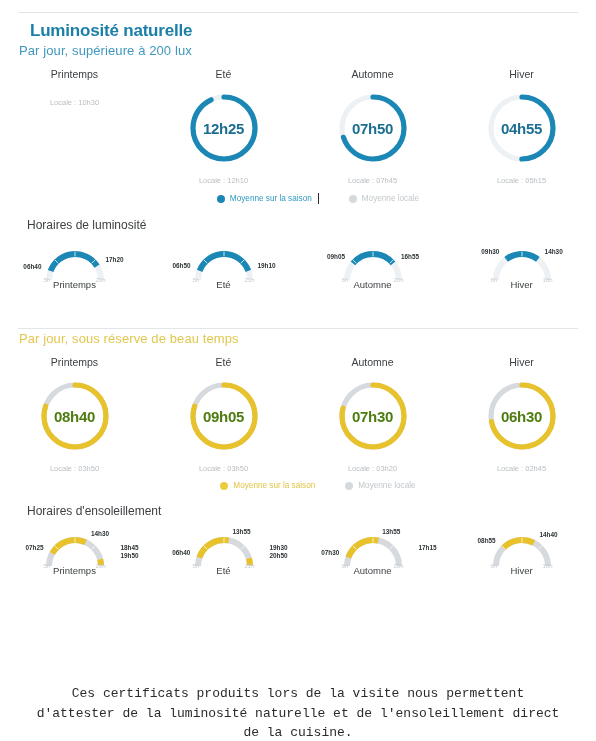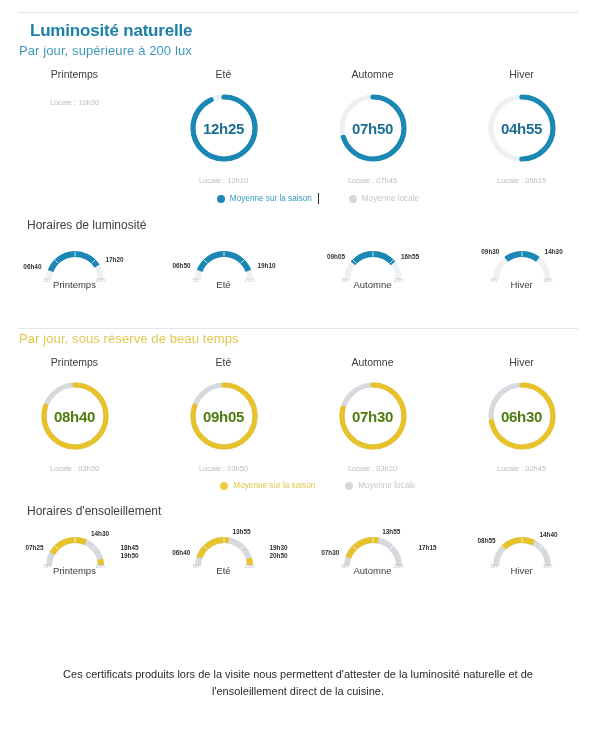--- a/index.html
+++ b/index.html
@@ -59,23 +59,24 @@
   .gauge-cell{flex:1;position:relative;height:56px;}
   .gauge-cell svg{position:absolute;left:50%;transform:translateX(-50%);top:2px;}
   .g-label{position:absolute;font-size:6.4px;font-weight:700;white-space:nowrap;}
   .blue .g-label{color:#2d3336;}
   .yellow .g-label{color:#2d3336;}
   .g-tick{position:absolute;font-size:6px;color:#c6cbcf;}
   .g-name{position:absolute;left:50%;transform:translateX(-50%);bottom:4px;font-size:9.5px;color:#3d4144;white-space:nowrap;}
 
   
   .footer{
-    position:absolute;left:0;right:0;top:666px;
-    text-align:center;font-size:11px;color:#2b2b2b;line-height:1.5;
+    position:absolute;left:0;right:0;top:684px;
+    text-align:center;font-size:13px;color:#2b2b2b;line-height:1.5;
     padding:0 34px;
+    font-family:Liberation Mono, monospace;
   }
   
   .wm{position:absolute;pointer-events:none;border:2px solid rgba(255,255,255,.85);}
 </style>
 </head>
 <body>
 
 <div class="page">
 
   <div class="section blue" style="padding-top:12px;">

